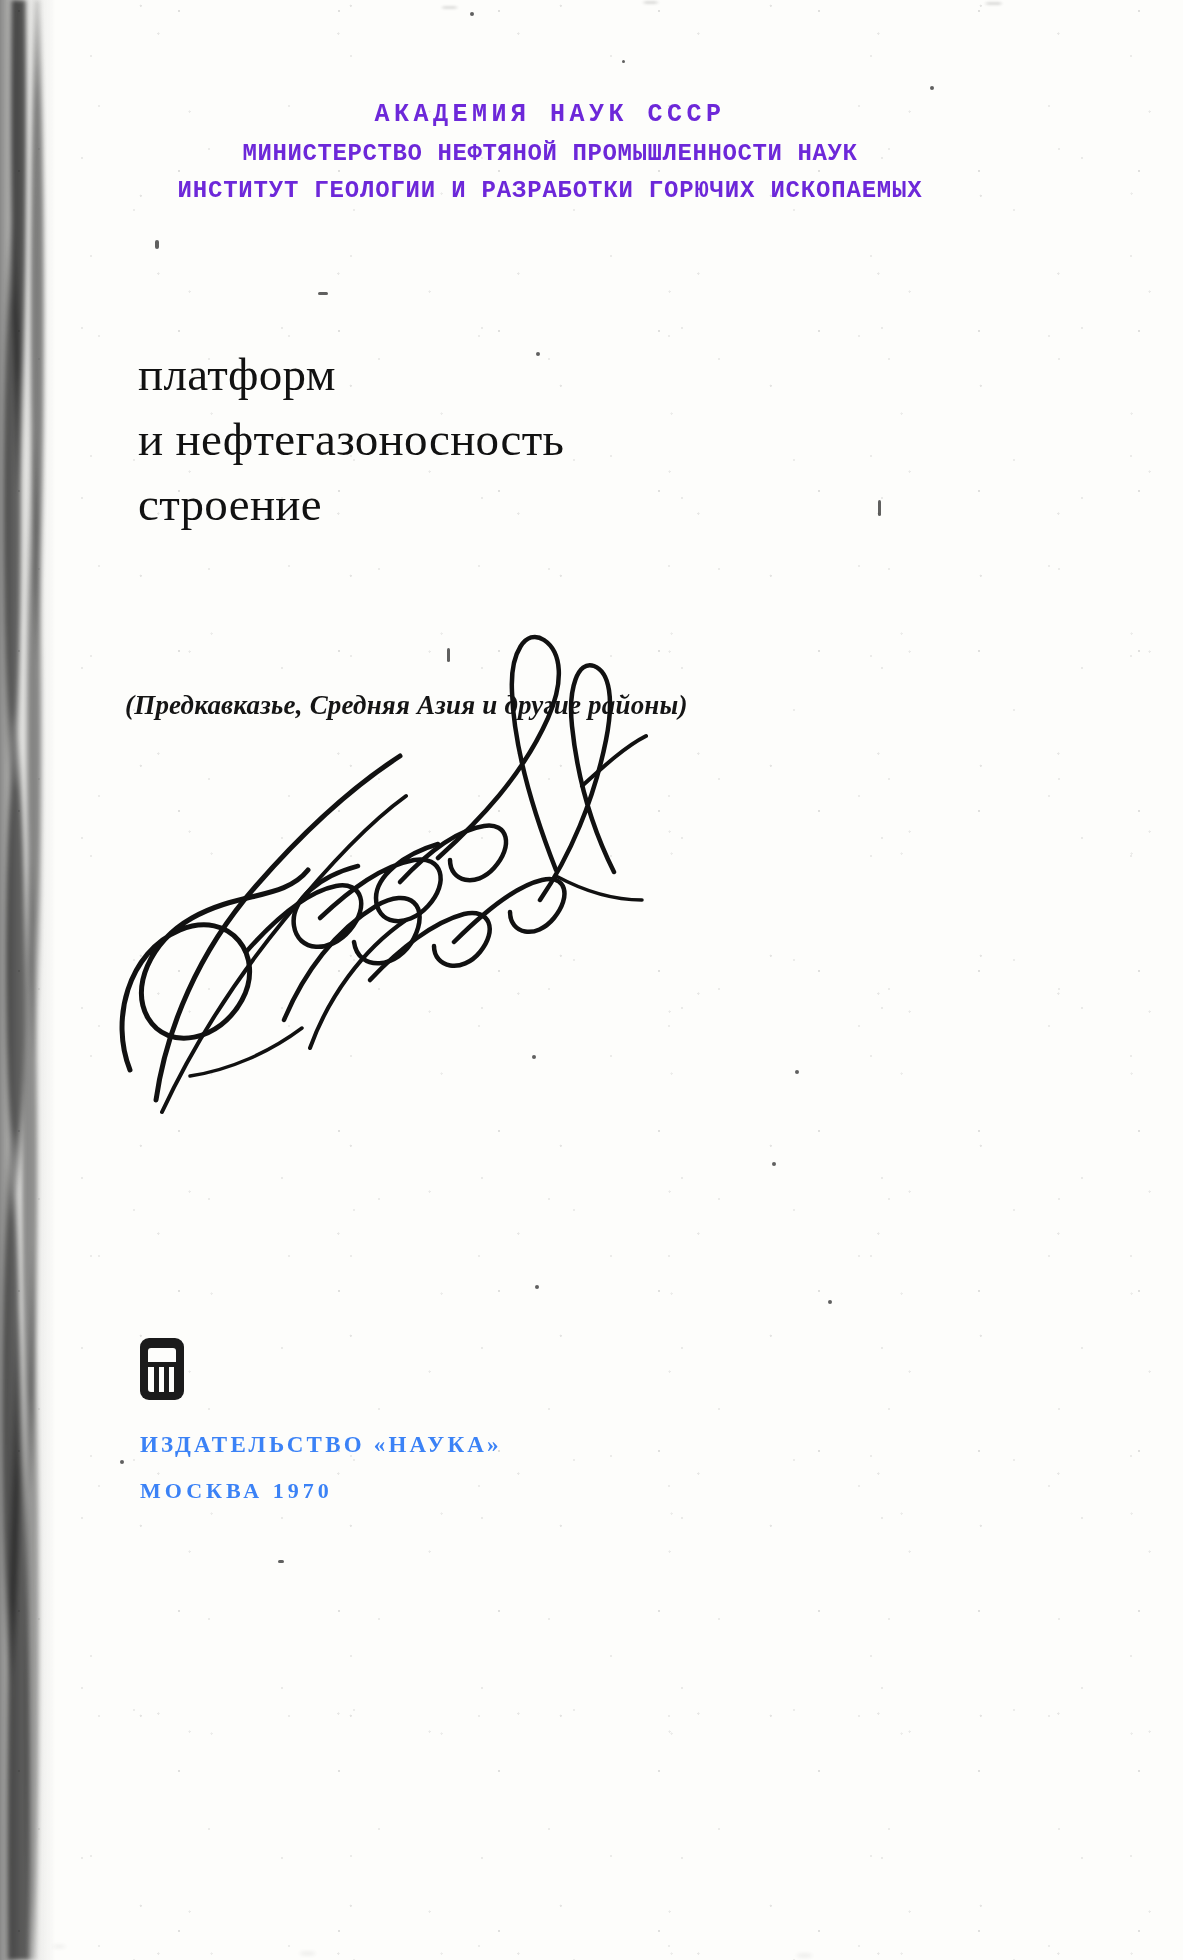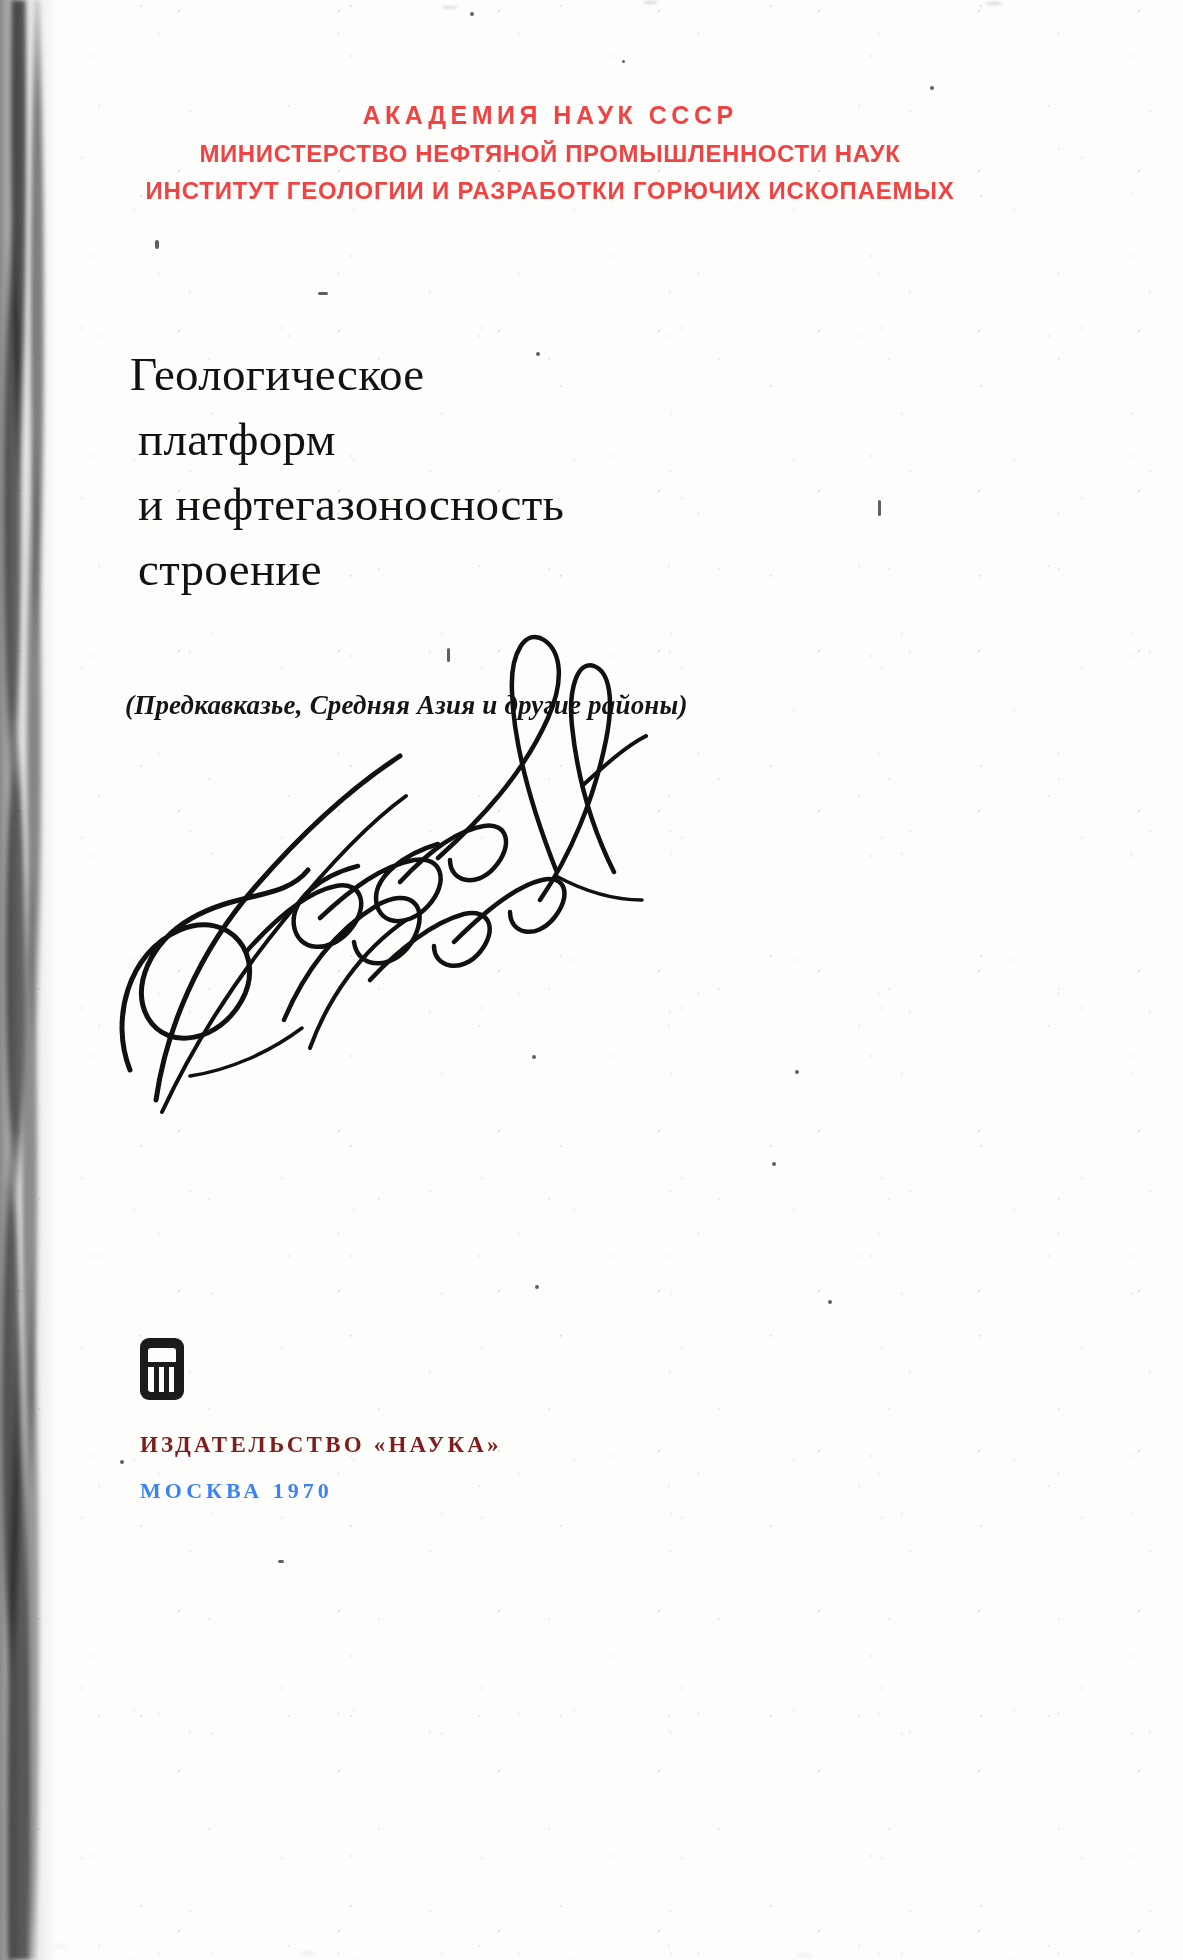--- a/index.html
+++ b/index.html
@@ -111,23 +111,23 @@
 
   
   .imprint {
     position: absolute;
     left: 50px;
     top: 96px;
     width: 1000px;
     text-align: center;
   }
   .imprint .line {
-    font-family: Liberation Sans, sans-serif;
+    font-family: Liberation Mono, monospace;
     font-weight: bold;
-    color: #ef4444;
+    color: #6d28d9;
     line-height: 1.55;
     white-space: nowrap;
   }
   .imprint .l1 { font-size: 25px; letter-spacing: 4.5px; }
   .imprint .l2 { font-size: 24px; letter-spacing: 0.6px; }
   .imprint .l3 { font-size: 24px; letter-spacing: 0.8px; }
 
   .title-block {
     position: absolute;
     left: 130px;
@@ -202,21 +202,21 @@
   .footer {
     position: absolute;
     left: 140px;
     top: 1432px;
   }
   .footer .pub {
     font-family: "Liberation Serif", serif;
     font-weight: bold;
     font-size: 23px;
     letter-spacing: 3.2px;
-    color: #7f1d1d;
+    color: #3b82f6;
     margin-bottom: 20px;
   }
   .footer .city {
     font-family: "Liberation Serif", serif;
     font-weight: bold;
     font-size: 22px;
     letter-spacing: 4px;
     color: #3b82f6;
   }
 
@@ -250,21 +250,20 @@
   <div class="fleck" style="left:278px; top:1560px; width:6px; height:3px; border-radius:2px;"></div>
   <div class="fleck" style="left:930px; top:86px; width:4px; height:4px;"></div>
 
   <div class="imprint">
     <div class="line l1">АКАДЕМИЯ НАУК СССР</div>
     <div class="line l2">МИНИСТЕРСТВО НЕФТЯНОЙ ПРОМЫШЛЕННОСТИ НАУК</div>
     <div class="line l3">ИНСТИТУТ ГЕОЛОГИИ И РАЗРАБОТКИ ГОРЮЧИХ ИСКОПАЕМЫХ</div>
   </div>
 
   <div class="title-block">
-    <div class="title-line">Геологическое</div>
     <div class="title-line indent1">платформ</div>
     <div class="title-line indent1">и  нефтегазоносность</div>
     <div class="title-line indent1">строение</div>
   </div>
 
   <div class="subtitle">(Предкавказье, Средняя Азия и другие районы)</div>
 
   <div class="signature">
     <svg viewBox="0 0 620 560" xmlns="http://www.w3.org/2000/svg">
       <g fill="none" stroke="#111111" stroke-linecap="round" stroke-linejoin="round">

